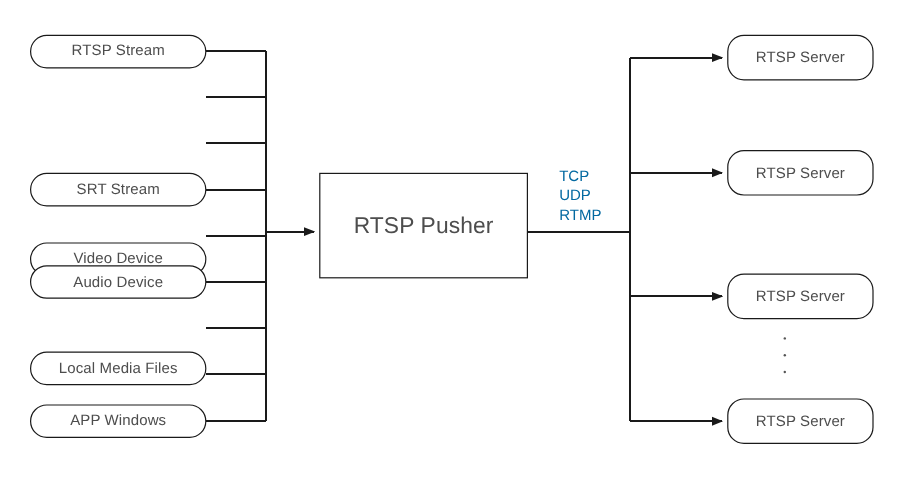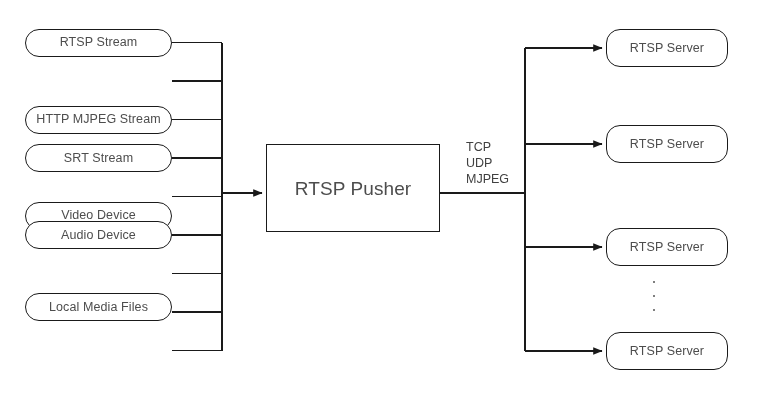--- a/index.html
+++ b/index.html
@@ -47,21 +47,21 @@
     border-radius: 0;
     font-size: 19px;
   }
   .node-label {
     display: block;
     line-height: 1;
     letter-spacing: 0.1px;
   }
   .edge-label {
     position: absolute;
-    color: #404040;
+    color: #0369a1;
     font-size: 12.5px;
     line-height: 16px;
     text-align: left;
     white-space: nowrap;
     z-index: 3;
   }
   .edge-label span {
     display: block;
   }
   .ellipsis-dots {
@@ -119,50 +119,50 @@
       <path d="M 525 247 H 602" marker-end="url(#arrowhead)"></path>
       <path d="M 525 351 H 602" marker-end="url(#arrowhead)"></path>
     </g>
   </svg>
 
   <div class="node node-rounded" style="left:25px; top:28.5px; width:147px; height:28px;">
     <span class="node-label">RTSP Stream</span>
   </div>
 
 
-  <div class="node node-rounded" style="left:25px; top:105.5px; width:147px; height:28px;">
-    <span class="node-label">HTTP MJPEG Stream</span>
-  </div>
 
   <div class="node node-rounded" style="left:25px; top:144px; width:147px; height:28px;">
     <span class="node-label">SRT Stream</span>
   </div>
 
   <div class="node node-rounded" style="left:25px; top:182.5px; width:147px; height:28px;margin-top:19px;">
     <span class="node-label">Video Device</span>
   </div>
 
   <div class="node node-rounded" style="left:25px; top:221px; width:147px; height:28px;">
     <span class="node-label">Audio Device</span>
   </div>
 
 
   <div class="node node-rounded" style="left:25px; top:293px; width:147px; height:28px;">
     <span class="node-label">Local Media Files</span>
   </div>
 
+  <div class="node node-rounded" style="left:25px; top:336.5px; width:147px; height:28px;">
+    <span class="node-label">APP Windows</span>
+  </div>
 
   <div class="node node-rect" style="left:266px; top:144px; width:174px; height:88px;">
     <span class="node-label">RTSP Pusher</span>
   </div>
 
   <div class="edge-label" style="left:466px; top:139px;">
     <span>TCP</span>
     <span>UDP</span>
-    <span>MJPEG</span>
+    <span>RTMP</span>
   </div>
 
   <div class="node node-rounded" style="left:606px; top:29px; width:122px; height:38px;">
     <span class="node-label">RTSP Server</span>
   </div>
 
   <div class="node node-rounded" style="left:606px; top:125px; width:122px; height:38px;">
     <span class="node-label">RTSP Server</span>
   </div>
 

